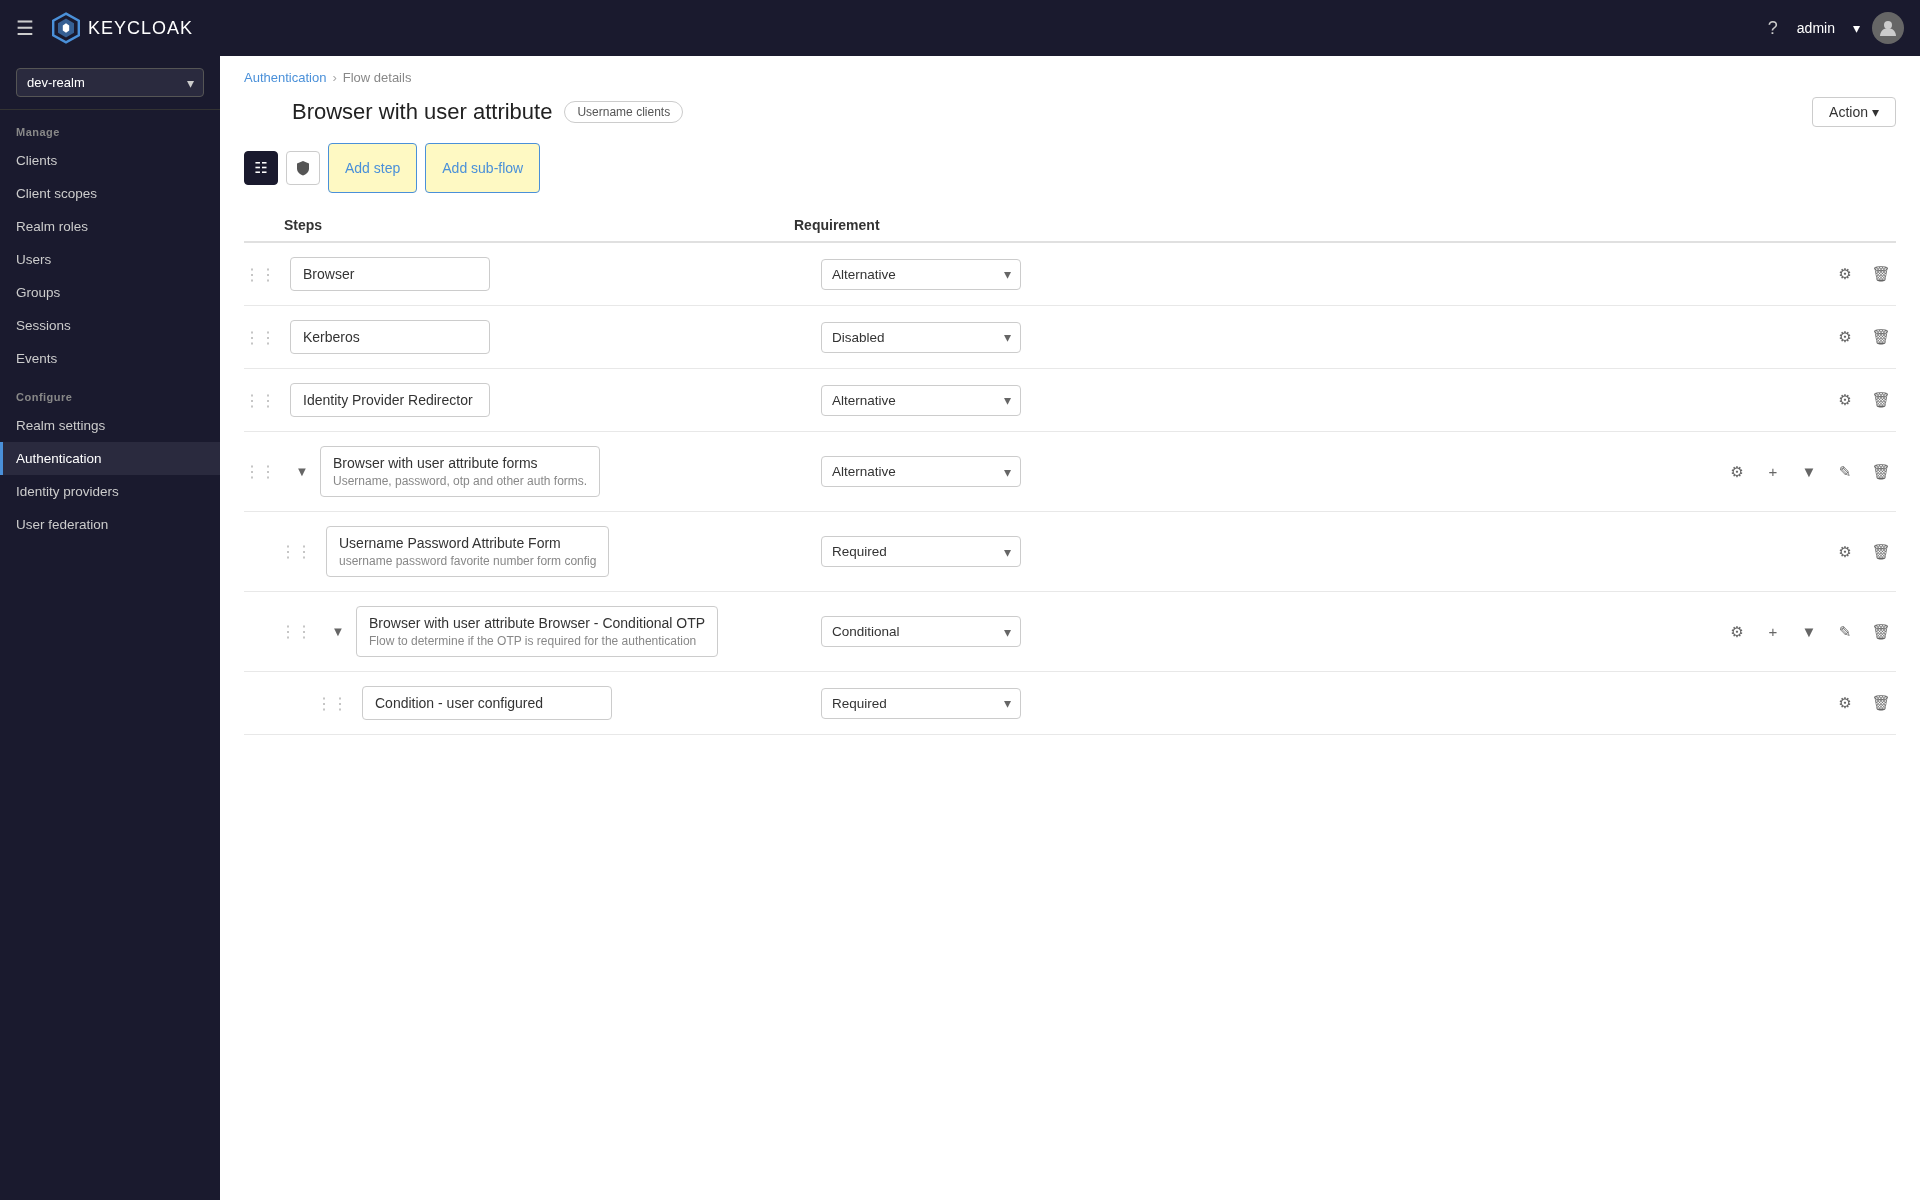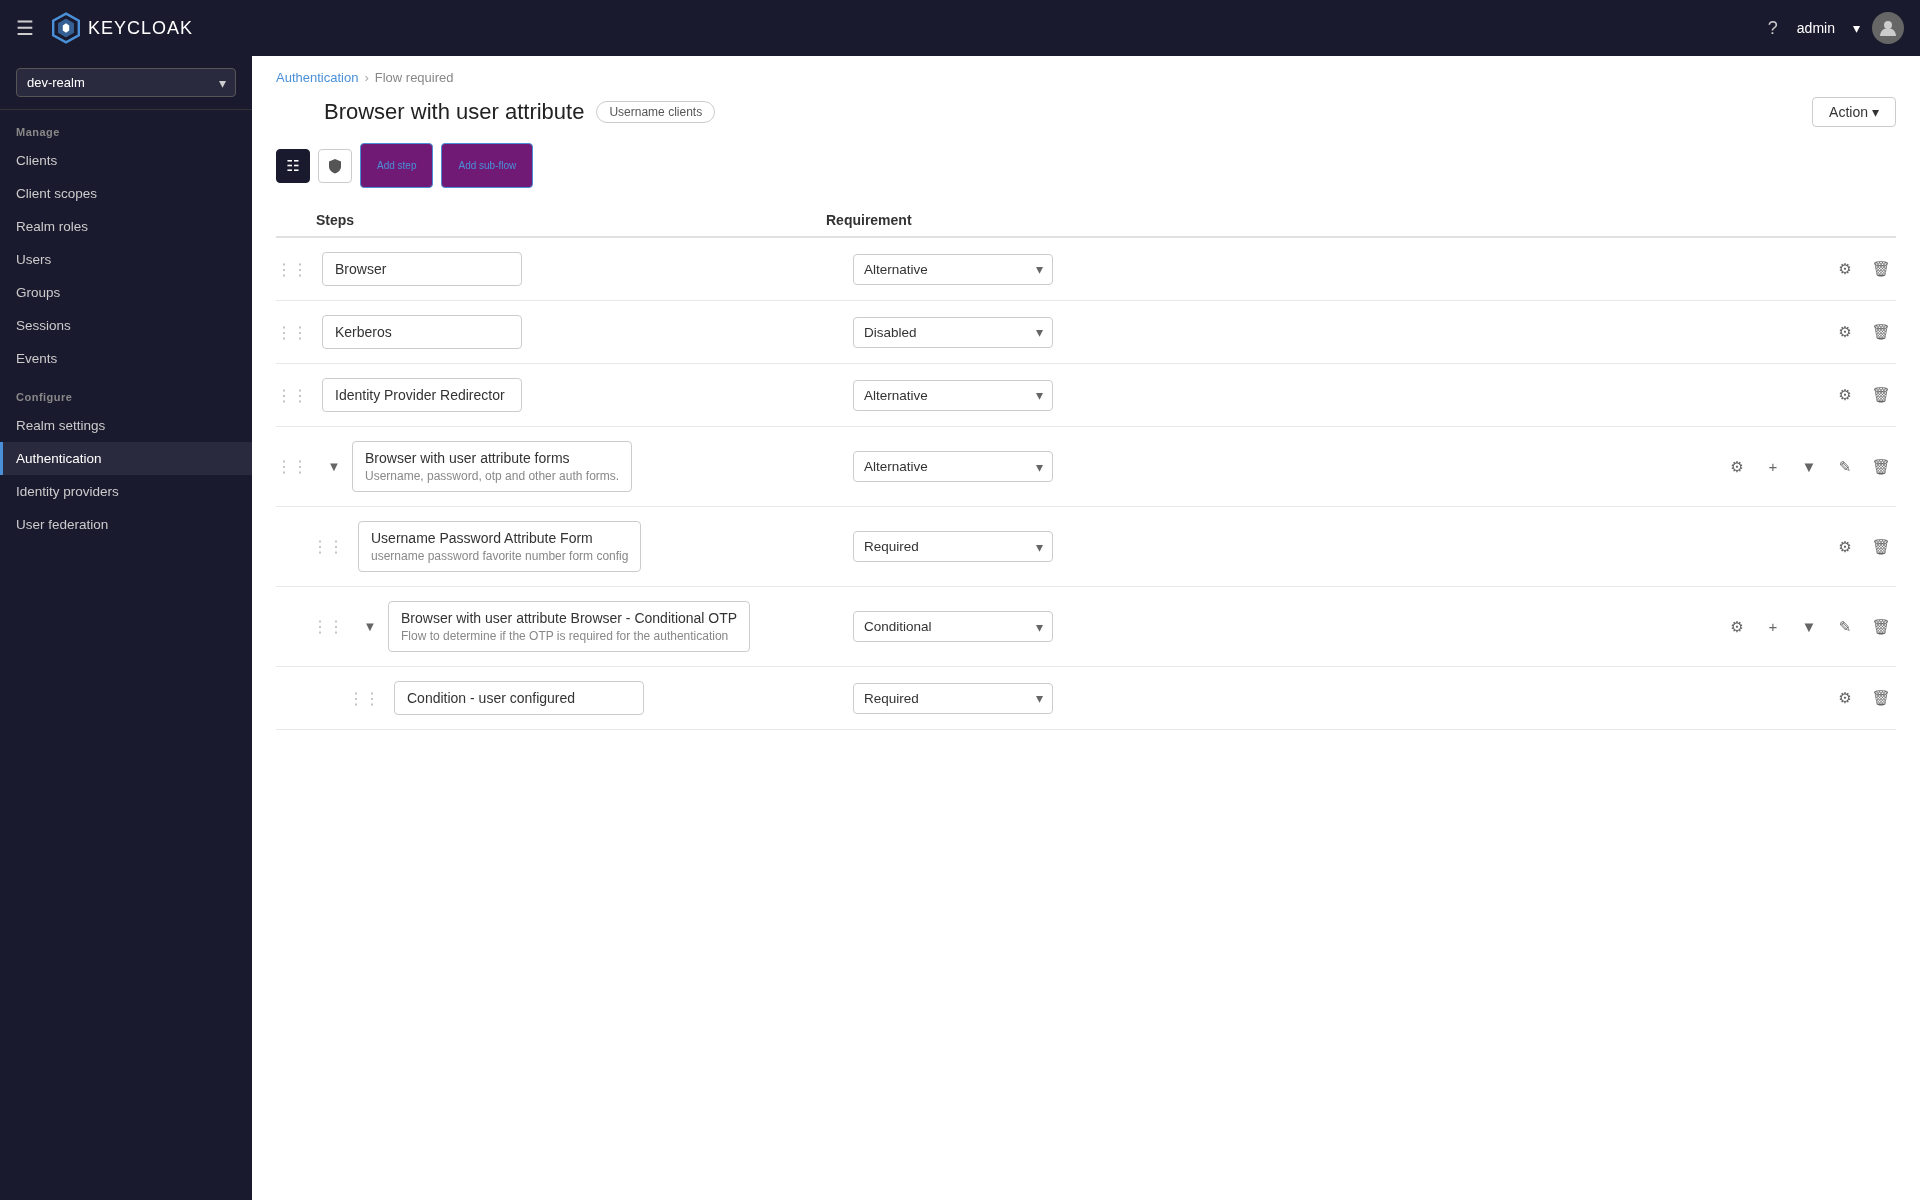--- a/index.html
+++ b/index.html
@@ -53,21 +53,21 @@
 
     
     .layout {
       display: flex;
       flex: 1;
       overflow: hidden;
     }
 
     
     .sidebar {
-      width: 252px;
+      width: 220px;
       background: #1a1a2e;
       color: #ccc;
       flex-shrink: 0;
       overflow-y: auto;
       padding-bottom: 20px;
     }
     .sidebar-realm {
       padding: 12px 16px;
       border-bottom: 1px solid #333;
     }
@@ -201,25 +201,25 @@
       color: #555;
     }
     .toolbar-icon-btn.active {
       background: #1a1a2e;
       color: #fff;
       border-color: #1a1a2e;
     }
     .btn-outline {
       padding: 16px 16px;
       border: 1px solid #4a90d9;
-      background: #701a75;
+      background: #fef9c3;
       color: #4a90d9;
       border-radius: 4px;
       cursor: pointer;
-      font-size: 10px;
+      font-size: 14px;
       font-weight: 500;
     }
     .flow-table-wrapper {
       padding: 0 24px;
     }
     .flow-header {
       display: flex;
       align-items: flex-end;
       padding: 8px 0;
       border-bottom: 2px solid #e0e0e0;
@@ -377,21 +377,21 @@
       <div class="sidebar-item">Identity providers</div>
       <div class="sidebar-item">User federation</div>
     </div>
   </div>
 
   <div class="main">
 
     <div class="breadcrumb">
       <a class="breadcrumb-link">Authentication</a>
       <span class="breadcrumb-sep">›</span>
-      <span>Flow required</span>
+      <span>Flow details</span>
     </div>
 
     <div class="page-header">
       <div class="page-header-left">
         <h1 class="page-title">Browser with user attribute</h1>
         <span class="badge">Username clients</span>
       </div>
       <button class="action-button">
         <span>Action</span>
         <span>▾</span>

